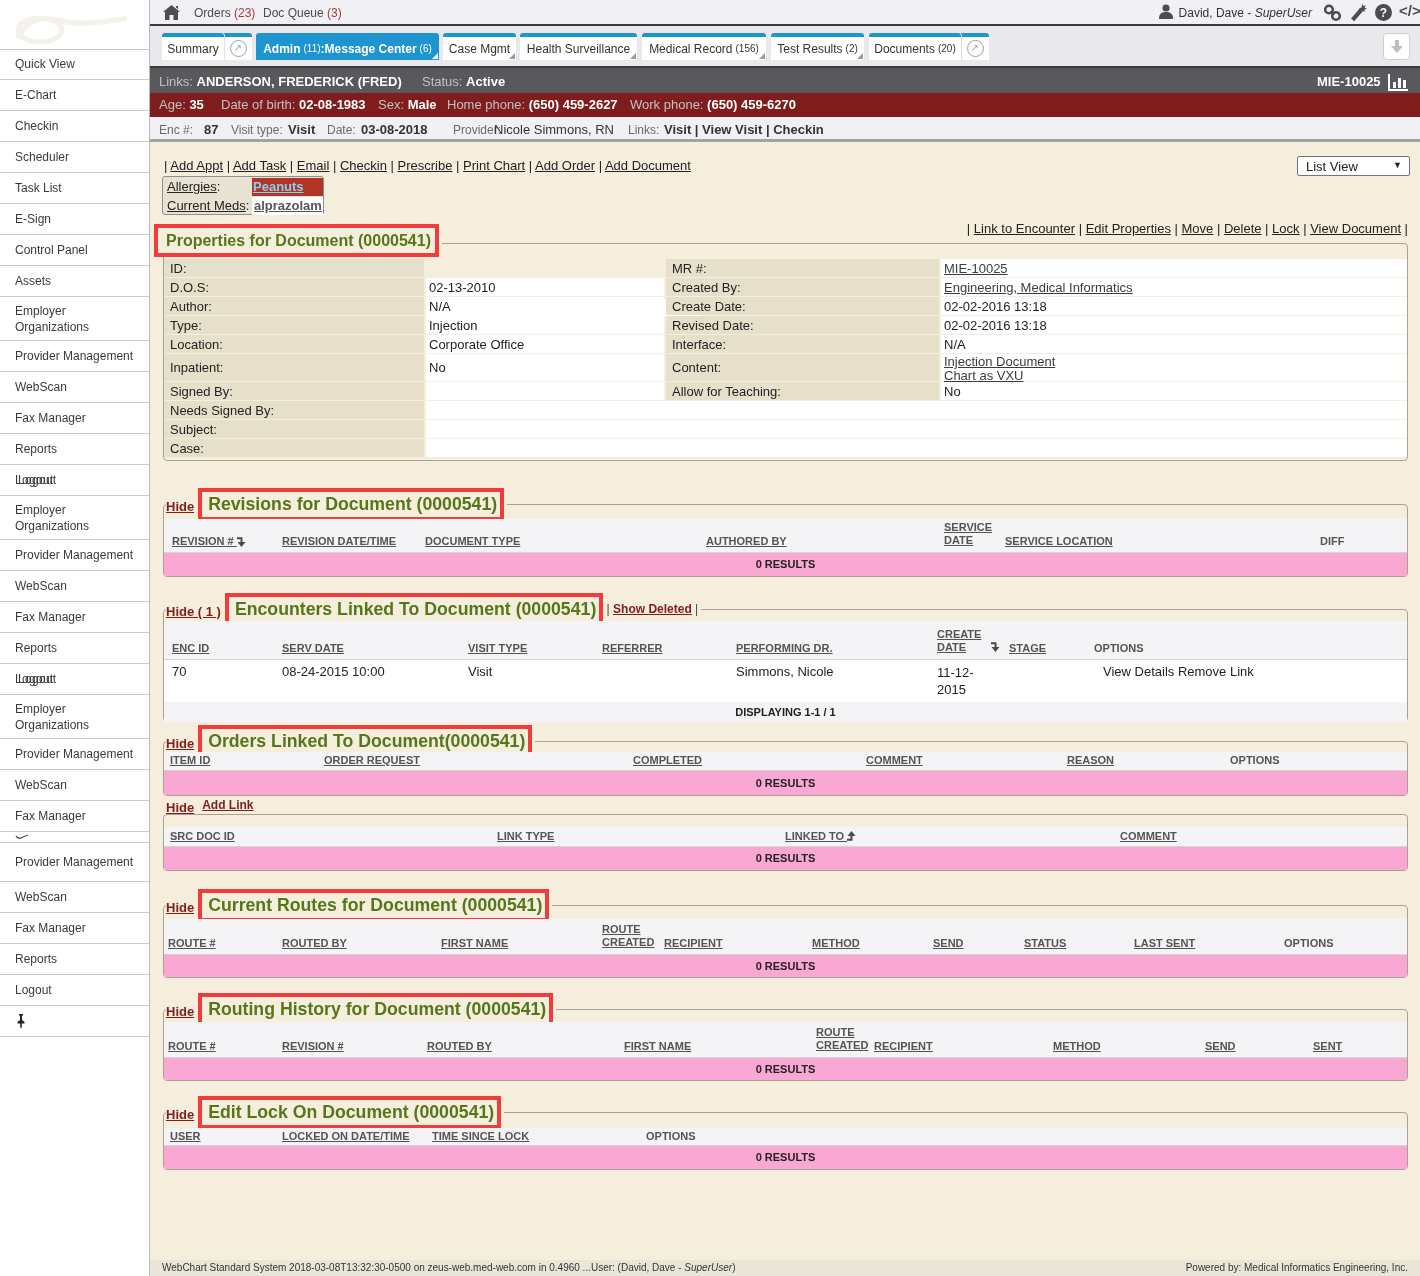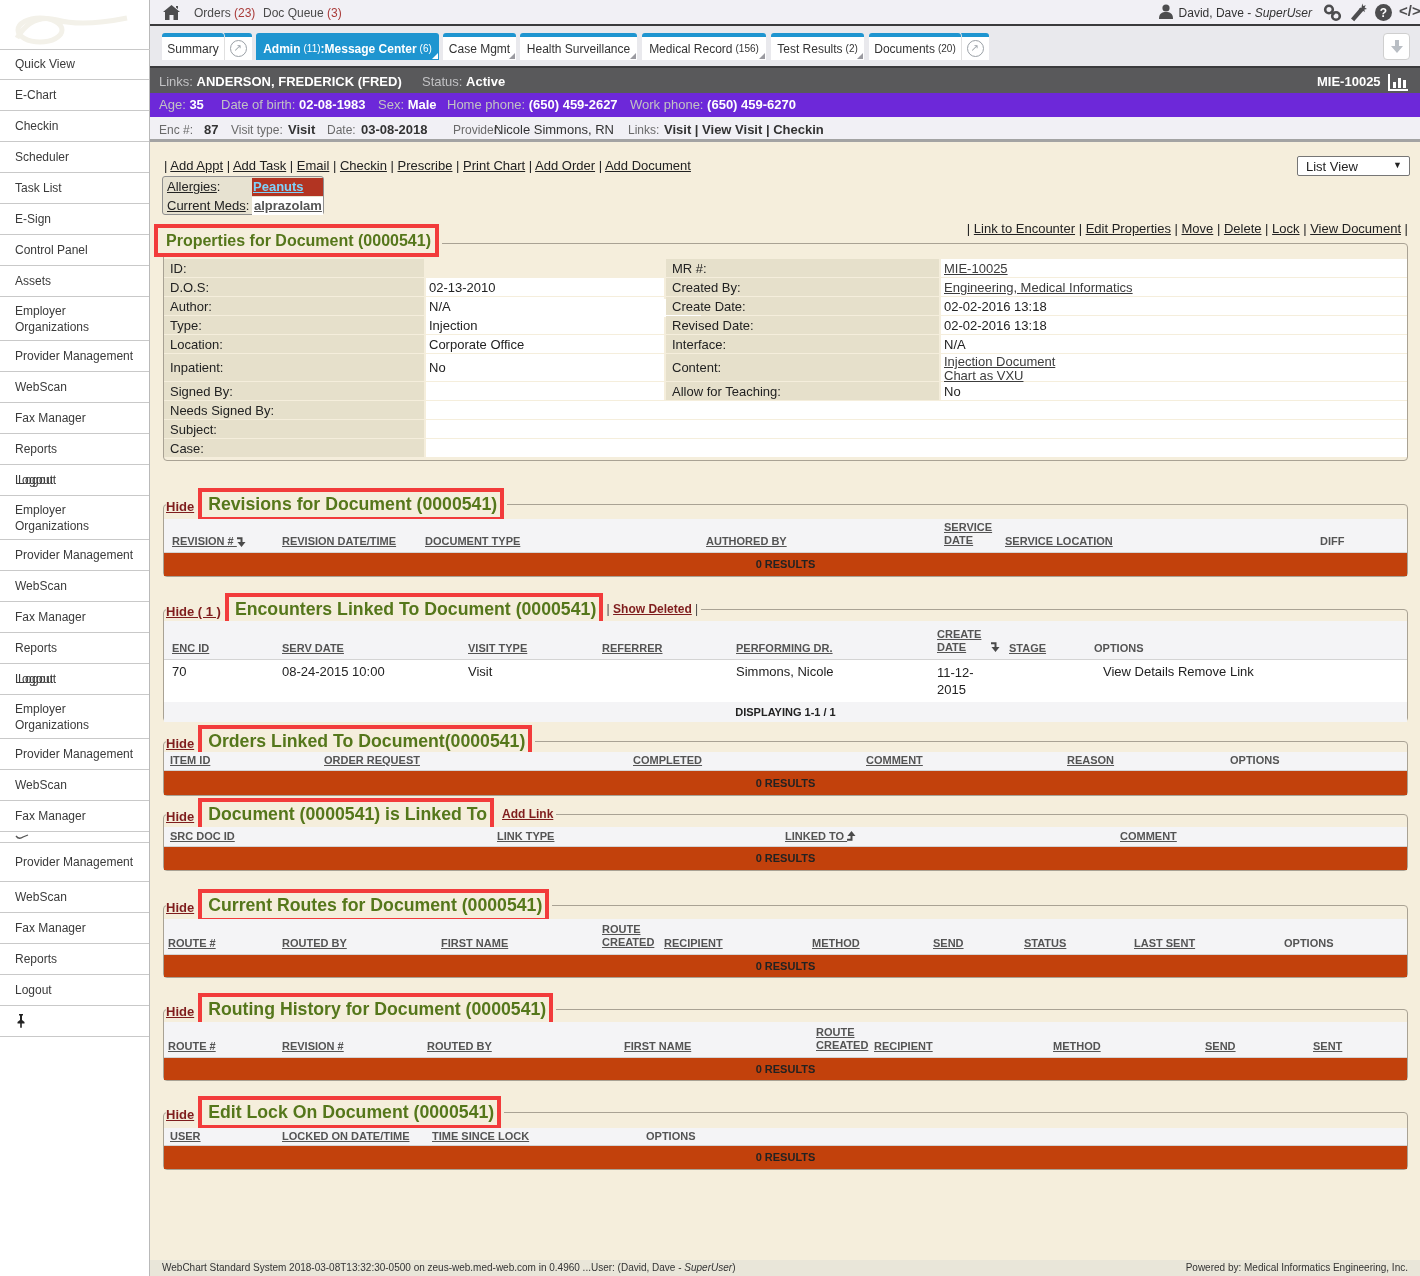--- a/index.html
+++ b/index.html
@@ -21,37 +21,37 @@
 .tab small { font-size:10px; margin-left:3px; font-weight:normal; }
 .tab.active { background:#1e95d0; color:#fff; font-weight:bold; }
 .fold:after { content:""; position:absolute; right:1px; bottom:1px; width:0; height:0; border-style:solid; border-width:0 0 6px 6px; border-color:transparent transparent #9a9aa0 transparent; }
 .tab.active.fold:after { border-color:transparent transparent #ffffff transparent; }
 .tabicon { position:absolute; top:7px; height:27px; background:#fff; border-top:4px solid #1e95d0; border-radius:0 3px 0 0; display:flex; align-items:center; justify-content:center; }
 .circarrow { width:17px; height:17px; border:1.5px solid #9aa0a6; border-radius:50%; position:relative; display:inline-block; }
 .circarrow:after { content:"\2197"; position:absolute; left:2.5px; top:0.5px; font-size:10px; color:#9aa0a6; }
 #dlbtn { position:absolute; left:1233px; top:7px; width:27px; height:27px; background:#fff; border:1px solid #cfcfcf; border-radius:4px; display:flex; align-items:center; justify-content:center; }
 
 #namebar { position:absolute; left:150px; top:66px; width:1270px; height:27px; background:#59595b; border-top:2px solid #3a3a3c; color:#fff; font-size:13px; }
-#agebar { position:absolute; left:150px; top:93px; width:1270px; height:24px; background:#6d28d9; color:#fff; font-size:13px; }
+#agebar { position:absolute; left:150px; top:93px; width:1270px; height:24px; background:#7f1d1d; color:#fff; font-size:13px; }
 #encbar { position:absolute; left:150px; top:117px; width:1270px; height:26px; background:#f1f0f5; border-bottom:4px solid #a3a3a3; color:#333; font-size:13px; }
 .lbl { color:#c2c2c4; font-weight:normal; }
 .lbl2 { color:#6a6a6a; }
 .hv { position:absolute; white-space:nowrap; }
 b { font-weight:bold; }
 
 #content { position:absolute; left:150px; top:142px; width:1270px; height:1120px; background:#f5eedc; }
 .gleg { color:#55771b; font-weight:bold; line-height:21px; display:inline-block; }
 .glink { color:#7f1d1d; font-weight:bold; text-decoration:underline; font-size:13px; position:relative; top:2px; }
 .redbox { border:4px solid #f23b3b; padding:2px 3px 2px 6px; display:inline-block; background:transparent; margin-left:4px; }
 .fieldset { position:absolute; border:1px solid #a9a294; border-radius:4px; left:163px; width:1245px; }
 .legend { position:absolute; display:flex; align-items:center; background:#f5eedc; padding-right:3px; white-space:nowrap; }
 .thead { position:relative; background:#f4f4f6; border-bottom:1px solid #d4d4d4; }
 .th { position:absolute; font-size:11px; font-weight:bold; color:#545454; text-decoration:underline; white-space:nowrap; }
 .th.nound { text-decoration:none; }
-.zero { background:#c2410c; text-align:center; font-size:11px; font-weight:bold; color:#222; }
+.zero { background:#f9a8d4; text-align:center; font-size:11px; font-weight:bold; color:#222; }
 .tbl { position:absolute; left:164px; width:1243px; }
 .cell { position:absolute; font-size:13px; color:#222; }
 .tan { background:#e6e0cb; }
 .wht { background:#fff; }
 .pcell { position:absolute; font-size:13px; color:#222; padding:2px 0 0 6px; }
 .dgray { background:#f4f4f6; text-align:center; font-size:11px; font-weight:bold; color:#222; }
 
 #footer { position:absolute; left:150px; top:1260px; width:1270px; height:16px; background:#e9e6d9; font-size:10px; color:#333; }
 </style>
 </head>
@@ -327,21 +327,20 @@
     <span class="th" style="left:702px;bottom:4px">COMMENT</span>
     <span class="th" style="left:903px;bottom:4px">REASON</span>
     <span class="th nound" style="left:1066px;bottom:4px">OPTIONS</span>
   </div>
   <div class="zero" style="height:24px;line-height:24px;">0 RESULTS</div>
 </div>
 
 <div class="fieldset" style="top:814px;height:57px;"></div>
 <div class="legend" style="left:166px;top:797.5px;">
   <a class="glink">Hide</a>
-    <span class="redbox"><span class="gleg" style="font-size:17.7px">Document (0000541) is Linked To</span></span>
     <a class="glink" style="font-size:12px;top:0;margin-left:8px">Add Link</a>
 </div>
 <div class="tbl" style="top:827px;">
   <div class="thead" style="height:20px;">
     <span class="th" style="left:6px;bottom:4px">SRC DOC ID</span>
     <span class="th" style="left:333px;bottom:4px">LINK TYPE</span>
     <span class="th" style="left:621px;bottom:4px">LINKED TO <svg width="9" height="11" viewBox="0 0 9 11" style="vertical-align:-2px">
           <path d="M0 9.8 H5.5 V5 H8.5 L4.5 0 L0.5 5 H3.5 V7.8 H0 Z" fill="#4a4a4a"></path>
         </svg></span>
     <span class="th" style="left:956px;bottom:4px">COMMENT</span>

